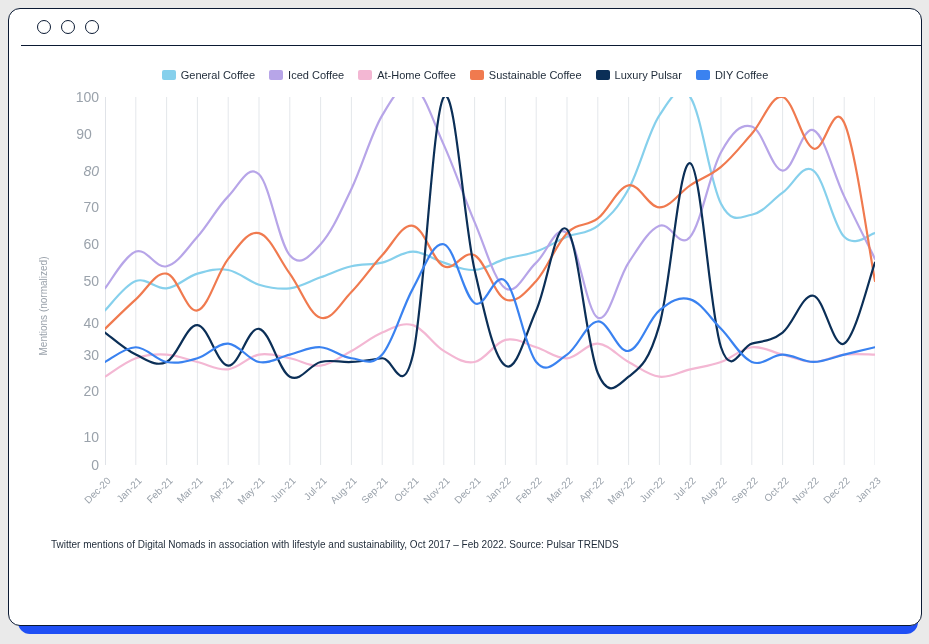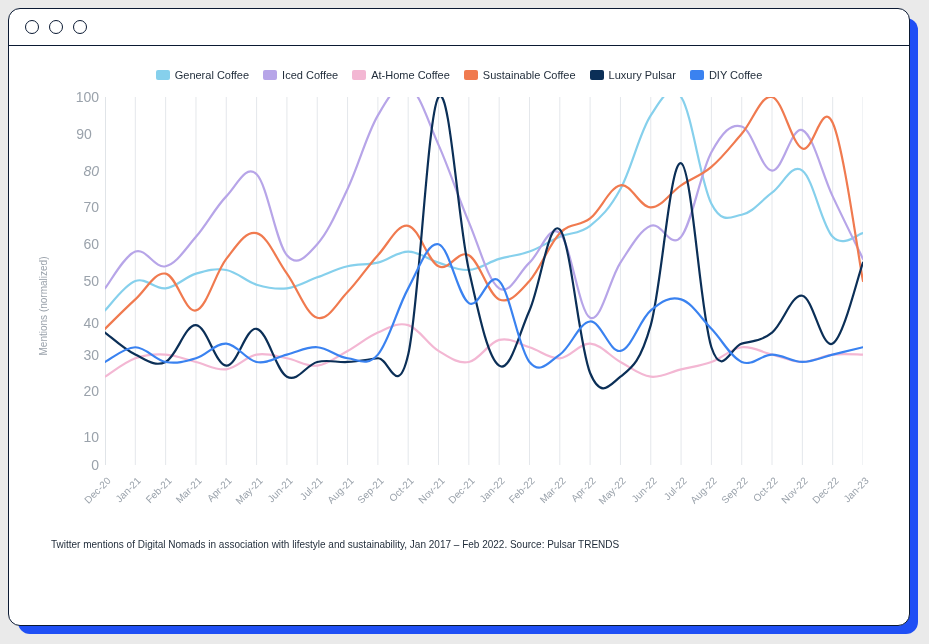--- a/index.html
+++ b/index.html
@@ -27,20 +27,21 @@
   .browser-window {
     position: absolute;
     left: 8px;
     top: 8px;
     width: 900px;
     height: 616px;
     background: #ffffff;
     border: 1.5px solid #0b1a33;
     border-radius: 12px;
     overflow: hidden;
+    padding-left: 12px;
   }
   .titlebar {
     height: 36px;
     border-bottom: 1px solid #0b1a33;
     display: flex;
     align-items: center;
     padding-left: 16px;
     gap: 10px;
   }
   .win-dot {
@@ -284,17 +285,17 @@
             <div class="x-tick" style="left: 76%;">Jul-22</div>
             <div class="x-tick" style="left: 80%;">Aug-22</div>
             <div class="x-tick" style="left: 84%;">Sep-22</div>
             <div class="x-tick" style="left: 88%;">Oct-22</div>
             <div class="x-tick" style="left: 92%;">Nov-22</div>
             <div class="x-tick" style="left: 96%;">Dec-22</div>
             <div class="x-tick" style="left: 100%;">Jan-23</div>
           </div>
       </div>
 
-      <div class="caption">Twitter mentions of Digital Nomads in association with lifestyle and sustainability, Jan 2017 – Feb 2022. Source: Pulsar TRENDS</div>
+      <div class="caption">Twitter mentions of Digital Nomads in association with lifestyle and sustainability, Oct 2017 – Feb 2022. Source: Pulsar TRENDS</div>
 
     </div>
   </div>
 </div>
 
 </body></html>

